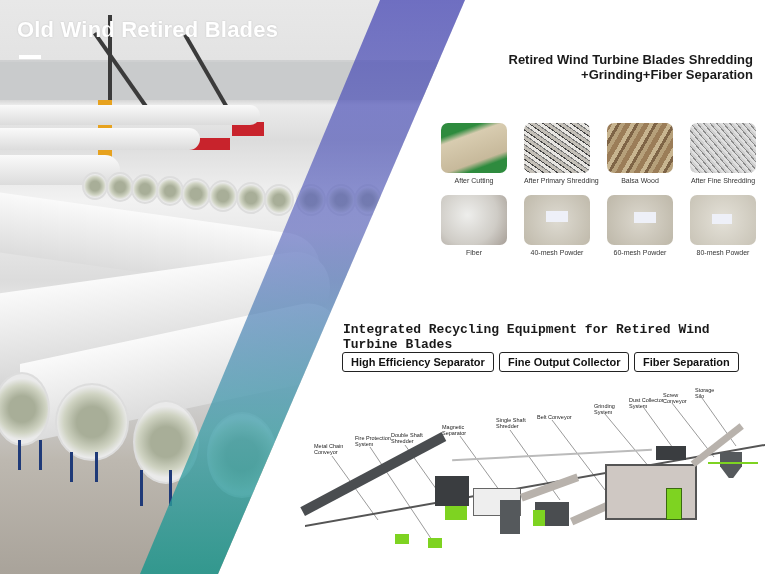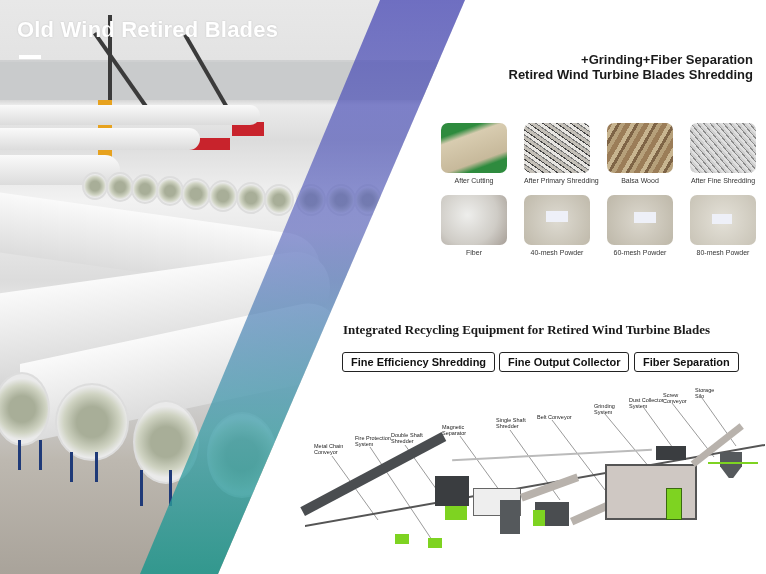--- a/index.html
+++ b/index.html
@@ -13,21 +13,21 @@
   .blade{position:absolute;border-radius:0 40px 40px 0;background:linear-gradient(180deg,#fafafa,#dcdcdc);}
   .hub{position:absolute;border-radius:50%;background:radial-gradient(circle,#a8ae98 30%,#cfd3c2 55%,#eaeaea 70%);border:2px solid #ddd;}
   .crane{position:absolute;background:#e7a21e;transform-origin:bottom center;}
   .title{position:absolute;left:17px;top:17px;color:#ffffff;font-family:"Liberation Sans",sans-serif;font-weight:bold;font-size:22px;letter-spacing:0.2px;text-shadow:0 0 2px rgba(0,0,0,0.15);}
   .title-bar{position:absolute;left:19px;top:55px;width:22px;height:4px;background:#fff;}
   .hdr1{position:absolute;right:13px;top:52px;text-align:right;font-family:"Liberation Sans",sans-serif;font-weight:bold;font-size:13px;line-height:15px;color:#1a1a1a;}
   .grid{position:absolute;left:439px;top:123px;width:320px;}
   .card{position:absolute;width:66px;}
   .thumb{width:66px;height:50px;border-radius:7px;}
   .cap{font-family:"Liberation Sans",sans-serif;font-size:7px;color:#333;text-align:center;margin-top:4px;white-space:nowrap;}
-  .hdr2{position:absolute;left:343px;top:322px;font-family:Liberation Serif, serif;font-weight:bold;font-size:13px;color:#1a1a1a;}
+  .hdr2{position:absolute;left:343px;top:322px;font-family:Liberation Mono, monospace;font-weight:bold;font-size:13px;color:#1a1a1a;}
   .pill{position:absolute;top:352px;height:18px;border:1px solid #222;border-radius:3px;font-family:"Liberation Sans",sans-serif;font-weight:bold;font-size:11px;line-height:18px;padding:0 8px;color:#111;background:#fff;white-space:nowrap;}
   .lbl{position:absolute;font-family:"Liberation Sans",sans-serif;font-size:5.5px;line-height:6px;color:#222;}
   .mach{position:absolute;}
 </style>
 </head>
 <body>
 
 <div class="photo">
 
   <div style="position:absolute;left:0;top:62px;width:470px;height:38px;background:#c9cbcc;"></div>
@@ -66,22 +66,22 @@
   <div style="position:absolute;left:18px;top:440px;width:18px;height:30px;border-left:3px solid #1f3a78;border-right:3px solid #1f3a78;"></div>
   <div style="position:absolute;left:70px;top:452px;width:22px;height:30px;border-left:3px solid #1f3a78;border-right:3px solid #1f3a78;"></div>
   <div style="position:absolute;left:140px;top:470px;width:26px;height:36px;border-left:3px solid #1f3a78;border-right:3px solid #1f3a78;"></div>
 </div>
 <div class="overlay"></div>
 
 <div class="title">Old Wind Retired Blades</div>
 <div class="title-bar"></div>
 
 <div class="hdr1">
+  <div>Retired Wind Turbine Blades Shredding</div>
   <div>+Grinding+Fiber Separation</div>
-  <div>Retired Wind Turbine Blades Shredding</div>
 </div>
 
 <div class="grid">
   <div class="card" style="left:2px;top:0;">
     <div class="thumb" style="background:linear-gradient(160deg,#2e8b3e 0%,#2e8b3e 20%,#d8ccb0 30%,#c7b99b 70%,#2e8b3e 80%);"></div>
     <div class="cap">After Cutting</div>
   </div>
   <div class="card" style="left:85px;top:0;">
     <div class="thumb" style="background:repeating-linear-gradient(35deg,#e8e6e2 0 3px,#444 3px 4px,#c4c0b8 4px 7px,#777 7px 8px);"></div>
     <div class="cap">After Primary Shredding</div>
@@ -112,21 +112,21 @@
   </div>
   <div class="card" style="left:251px;top:72px;">
     <div class="thumb" style="background:radial-gradient(circle,#e4e1d8,#c8c3b6);position:relative;">
         <div style="position:absolute;left:22px;top:19px;width:20px;height:10px;background:#eef0f8;"></div>
       </div>
     <div class="cap">80-mesh Powder</div>
   </div>
 </div>
 
 <div class="hdr2">Integrated Recycling Equipment for Retired Wind Turbine Blades</div>
-<div class="pill" style="left:342px;">Fine Efficiency Shredding</div>
+<div class="pill" style="left:342px;">High Efficiency Separator</div>
 <div class="pill" style="left:499px;">Fine Output Collector</div>
 <div class="pill" style="left:634px;">Fiber Separation</div>
 
 <div class="lbl" style="left:314px;top:443px;">
     <div>Metal Chain</div>
     <div>Conveyor</div>
   </div>
 <div class="lbl" style="left:355px;top:435px;">
     <div>Fire Protection</div>
     <div>System</div>

